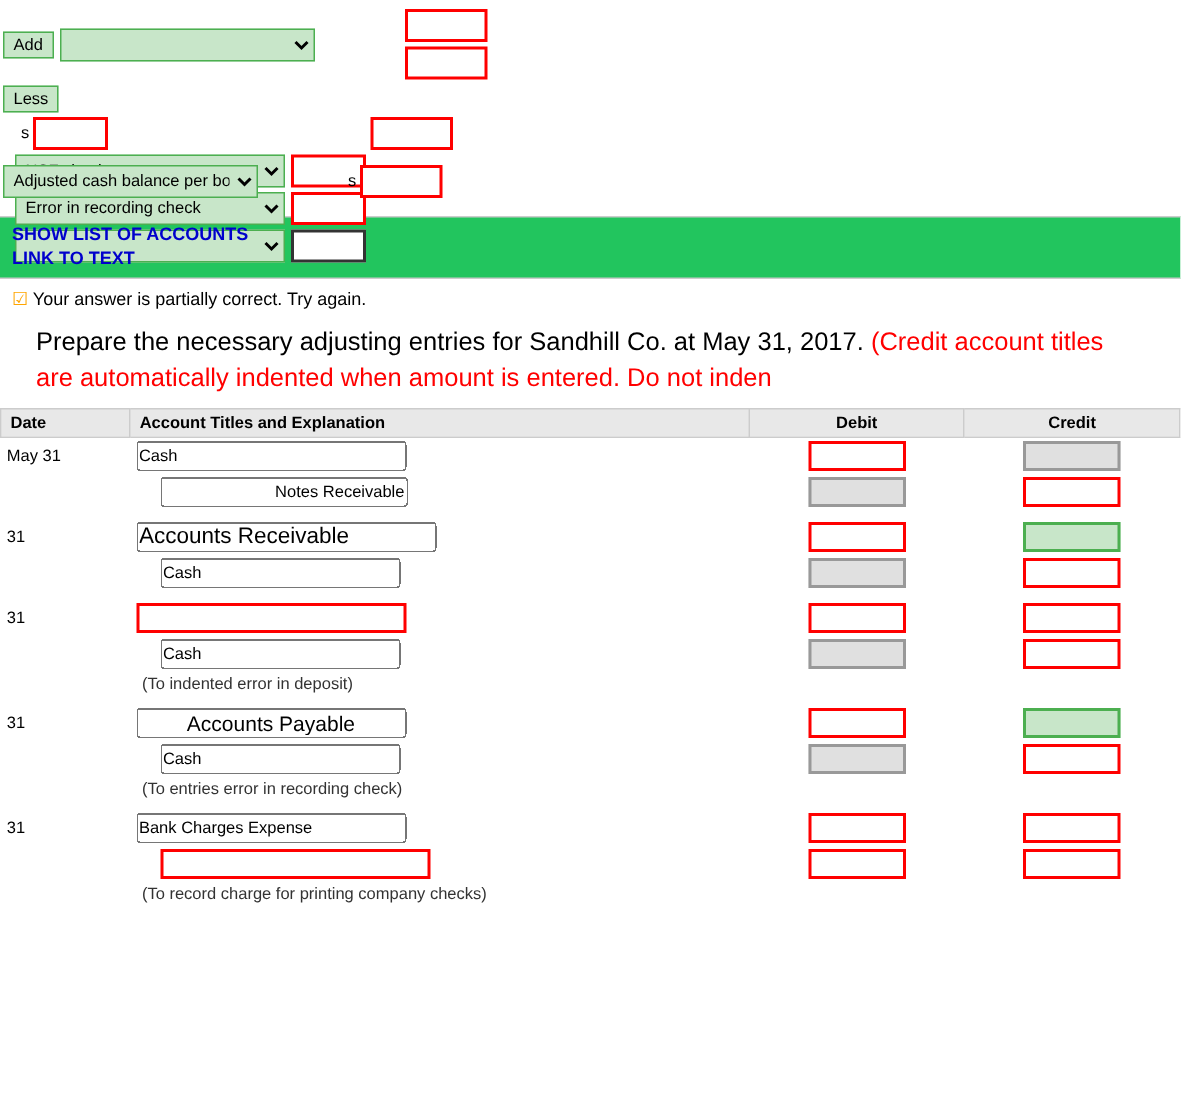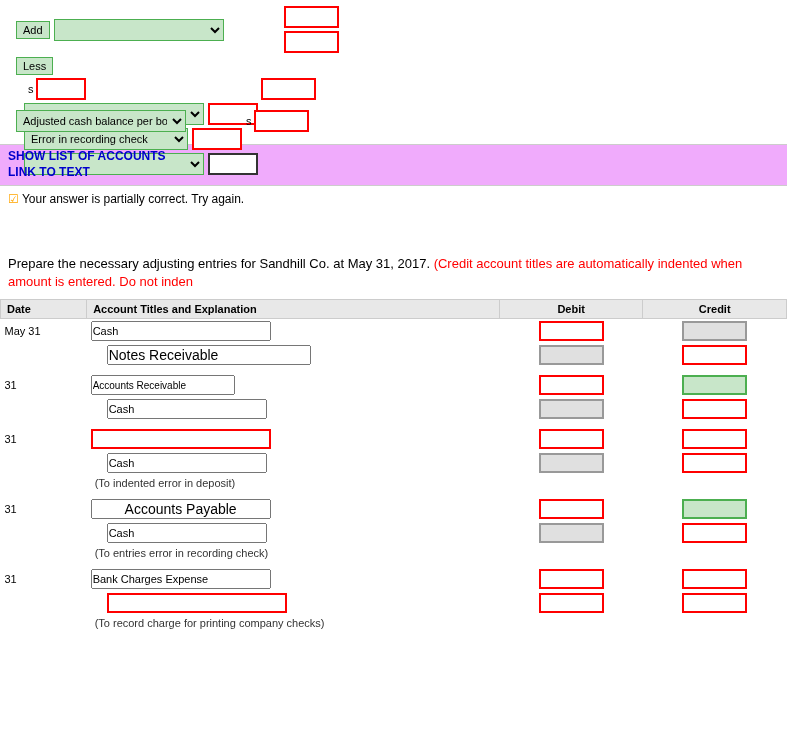--- a/index.html
+++ b/index.html
@@ -33,39 +33,39 @@
     .less-btn {
       background: #c8e6c9;
       border: 1px solid #4caf50;
       font-size: 11px;
       padding: 2px 6px;
       cursor: pointer;
       margin-right: 4px;
     }
     
     .links-section {
-      background: #f0abfc;
+      background: #22c55e;
       border-top: 1px solid #ccc;
       border-bottom: 1px solid #ccc;
       padding: 4px 8px;
       margin-top: 8px;
     }
     
     .links-section a {
       color: #0000cc;
       font-size: 12px;
       font-weight: bold;
       display: block;
       text-decoration: none;
       margin-bottom: 2px;
     }
     
     .feedback-section { padding: 6px 8px; }
     
-    .question-text { font-size: 13px; padding: 4px 8px; line-height: 1.4; margin-top: 39px; }
+    .question-text { font-size: 17px; padding: 4px 24px; line-height: 1.4; }
     .credit-note { color: red; }
     
     .journal-table { width: 100%; border-collapse: collapse; margin-top: 4px; }
     .journal-table th {
       background: #e8e8e8;
       border: 1px solid #ccc;
       padding: 3px 6px;
       text-align: left;
       font-size: 11px;
     }
@@ -106,21 +106,21 @@
       background: #e0e0e0;
     }
     
     .section-divider { height: 6px; }
     
     .s-label { font-size: 11px; margin-right: 2px; }
   </style>
 </head>
 <body>
 
-<div style="padding: 6px 8px 2px 16px;">
+<div style="padding: 6px 8px 2px 2px;">
 
   <div class="row" style="margin-bottom:4px;">
     <button class="add-btn">Add</button>
     <select class="green-select" style="width:170px;">
       <option></option>
     </select>
     <div style="margin-left:60px; display:flex; flex-direction:column; gap:3px;">
       <input class="red-input" style="width: 55px;" value="">
       <input class="red-input" style="width: 55px;" value="">
     </div>
@@ -138,21 +138,21 @@
     </div>
 
     <div class="row" style="margin-bottom:3px;">
       <select class="green-select" style="width:180px;">
         <option>NSF check</option>
       </select>
       <input class="red-input" style="width: 50px; margin-left: 4px;" value="">
     </div>
 
     <div class="row" style="margin-bottom:3px;">
-      <select class="green-select" style="width:164px;">
+      <select class="green-select" style="width:180px;">
         <option>Error in recording check</option>
       </select>
       <input class="red-input" style="width: 50px; margin-left: 4px;" value="">
     </div>
 
     <div class="row" style="margin-bottom:3px;">
       <select class="green-select" style="width:180px;">
         <option></option>
       </select>
       <input style="border: 2px solid rgb(51, 51, 51); width: 50px; height: 22px; margin-left: 4px;" value="">
@@ -202,34 +202,34 @@
       <td class="date-cell">May 31</td>
       <td>
         <input type="text" class="green-select" style="width: 180px; height: 20px; font-size: 11px;" value="Cash">
       </td>
       <td class="debit-cell"><input class="debit-input" value="" style=""></td>
       <td class="credit-cell"><input class="credit-input-gray" value="" style=""></td>
     </tr>
     <tr>
       <td></td>
       <td style="padding-left:20px;">
-        <input type="text" class="green-select" style="width: 204px; height: 20px; font-size: 14px;" value="Notes Receivable">
+        <input type="text" class="green-select" style="width: 165px; height: 20px; font-size: 11px; text-align: right;" value="Notes Receivable">
       </td>
       <td class="debit-cell"><input class="debit-input-gray" value="" style=""></td>
       <td class="credit-cell"><input class="credit-input-red" value="" style=""></td>
     </tr>
 
     <tr>
         <td colspan="4" class="section-divider"></td>
       </tr>
 
     <tr>
       <td class="date-cell">31</td>
       <td>
-        <input type="text" class="green-select" style="width: 144px; height: 20px; font-size: 10px;" value="Accounts Receivable">
+        <input type="text" class="green-select" style="width: 200px; height: 20px; font-size: 15px;" value="Accounts Receivable">
       </td>
       <td class="debit-cell"><input class="debit-input" value="" style=""></td>
       <td class="credit-cell"><input style="border: 2px solid rgb(76, 175, 80); width: 65px; height: 20px; background: rgb(200, 230, 201);" value=""></td>
     </tr>
     <tr>
       <td></td>
       <td style="padding-left:20px;">
         <input type="text" class="green-select" style="width: 160px; height: 20px; font-size: 11px;" value="Cash">
       </td>
       <td class="debit-cell"><input class="debit-input-gray" value="" style=""></td>

